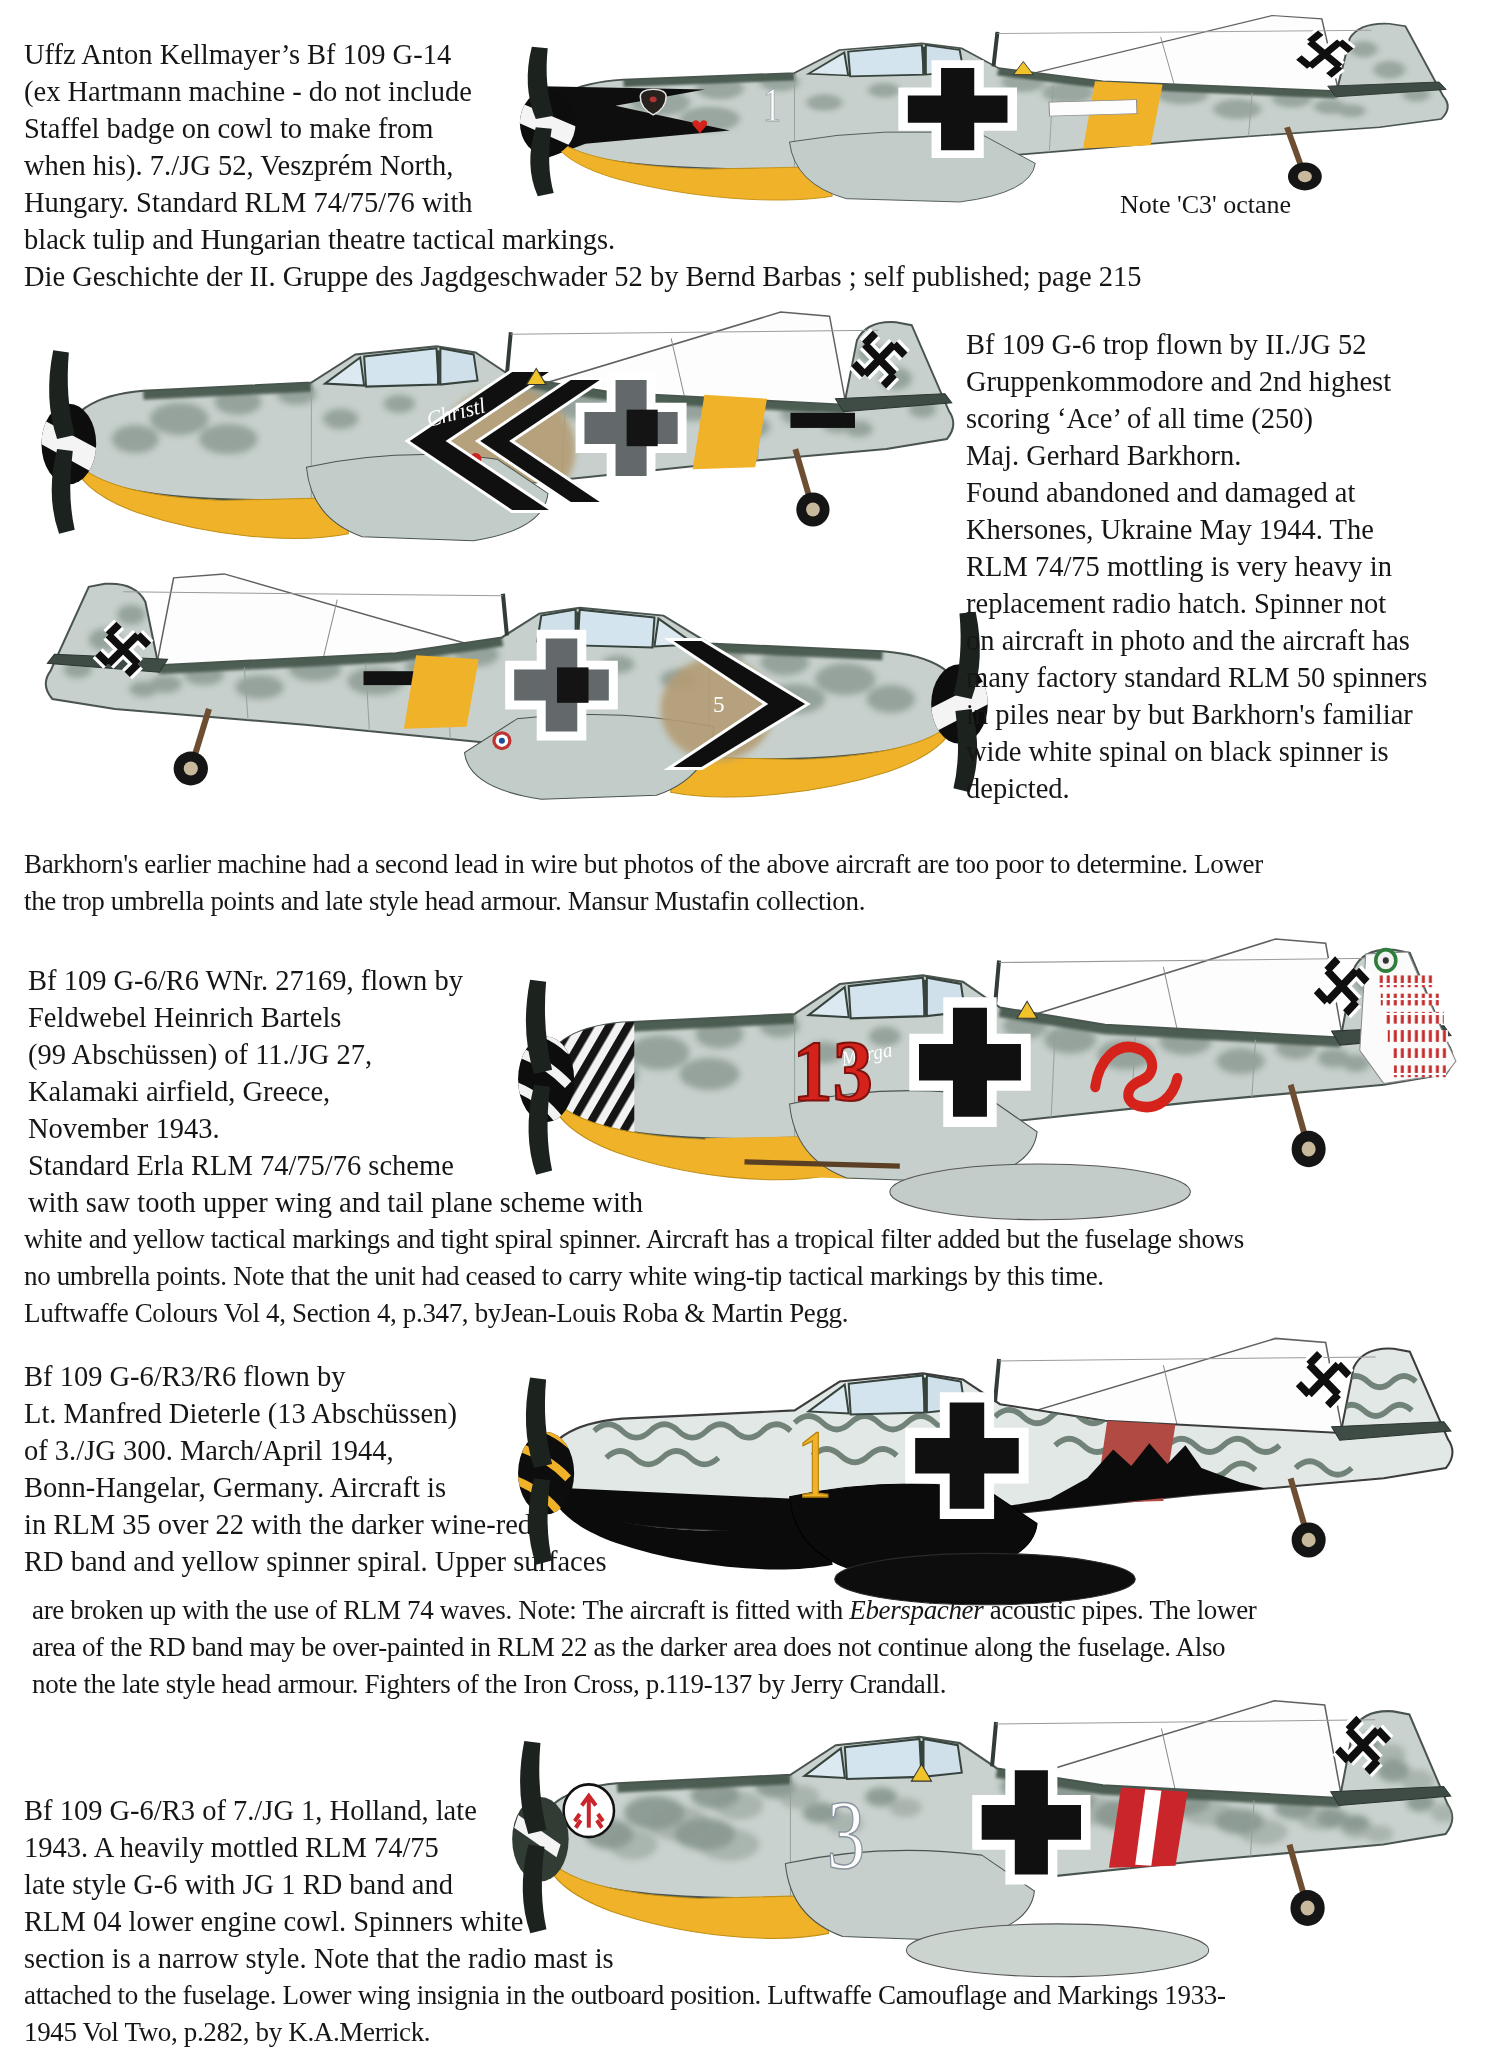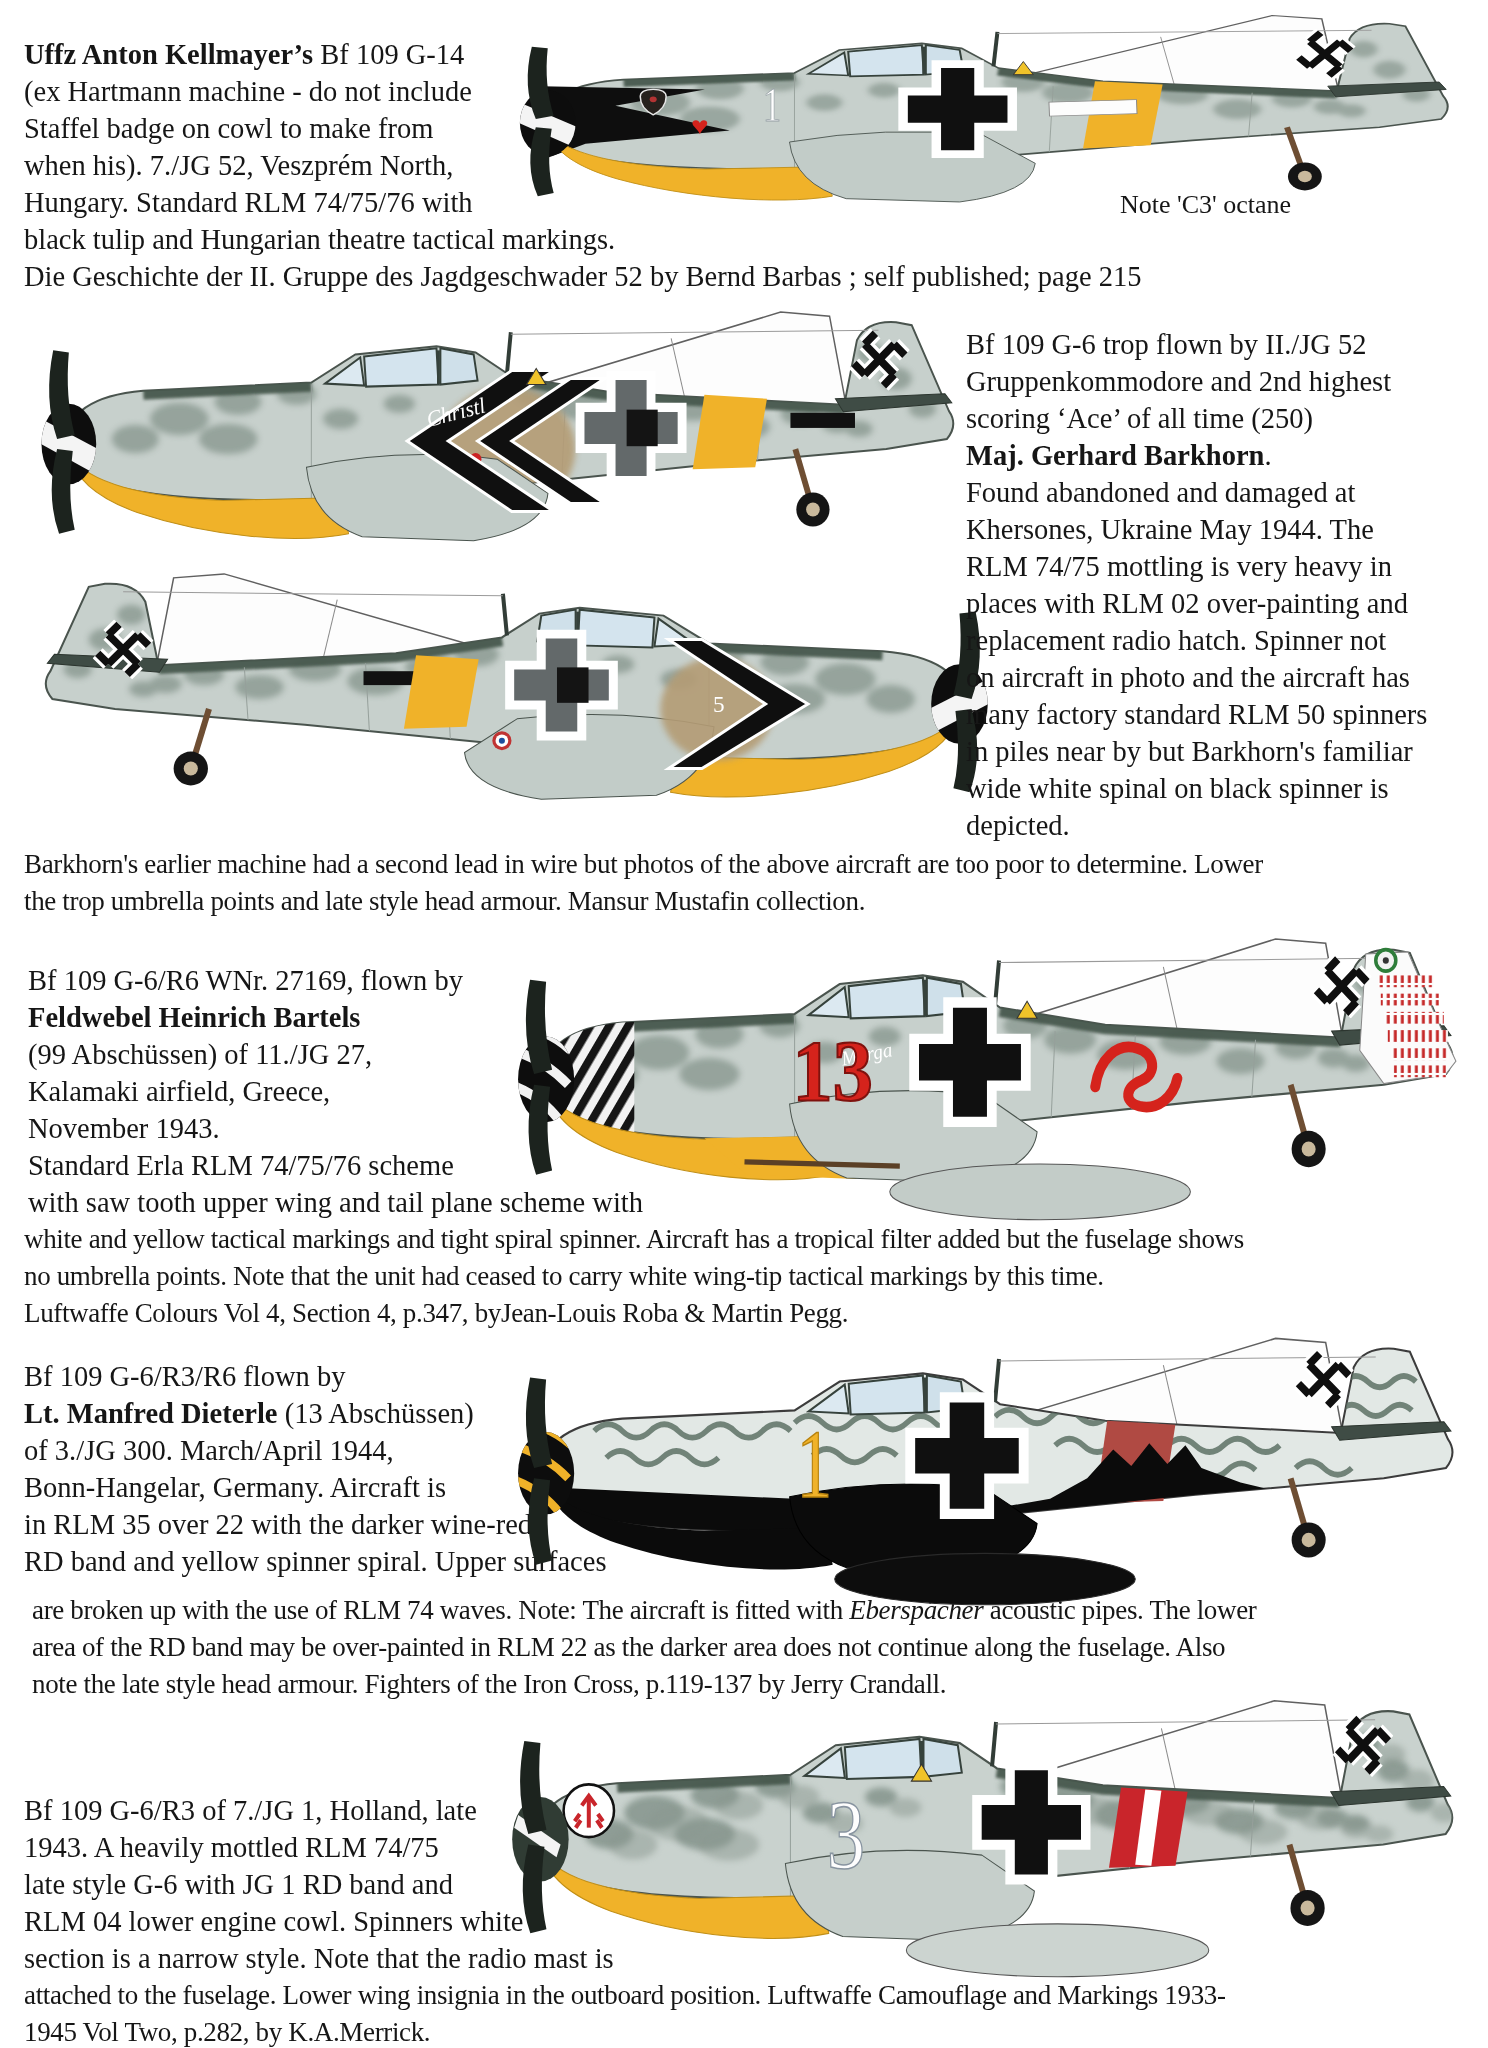--- a/index.html
+++ b/index.html
@@ -1,20 +1,20 @@
 <!DOCTYPE html>
 <html><head>
 <meta charset="utf-8">
 <style>
   html,body{margin:0;padding:0}
   body{width:1488px;height:2048px;position:relative;background:#ffffff;
        font-family:"Liberation Serif",serif;color:#161616;overflow:hidden}
   .blk{position:absolute}
   .ln{white-space:nowrap;line-height:37px;font-size:28.5px}
-  .b{font-weight:bold}
+  .b{font-weight:normal}
   .i{font-style:italic}
   .wide .ln{font-size:27px;letter-spacing:-.35px}
   svg.af{position:absolute;pointer-events:none}
   svg text{font-family:"Liberation Serif",serif}
   .note{position:absolute;font-size:26px;white-space:nowrap}
   .script{font-style:italic}
 </style>
 </head>
 <body>
 
@@ -240,21 +240,20 @@
 </svg>
 
 <div class="blk" style="left:966px;top:326px">
   <div class="ln">Bf 109 G-6 trop flown by II./JG 52</div>
   <div class="ln">Gruppenkommodore and 2nd highest</div>
   <div class="ln">scoring ‘Ace’ of all time (250)</div>
   <div class="ln"><span class="b">Maj. Gerhard Barkhorn</span><span>.</span></div>
   <div class="ln">Found abandoned and damaged at</div>
   <div class="ln">Khersones, Ukraine May 1944. The</div>
   <div class="ln">RLM 74/75 mottling is very heavy in</div>
-  <div class="ln">places with RLM 02 over-painting and</div>
   <div class="ln">replacement radio hatch. Spinner not</div>
   <div class="ln">on aircraft in photo and the aircraft has</div>
   <div class="ln">many factory standard RLM 50 spinners</div>
   <div class="ln">in piles near by but Barkhorn's familiar</div>
   <div class="ln">wide white spinal on black spinner is</div>
   <div class="ln">depicted.</div>
 </div>
 <div class="blk wide" style="left:24px;top:846px">
   <div class="ln">Barkhorn's earlier machine had a second lead in wire but photos of the above aircraft are too poor to determine. Lower</div>
   <div class="ln">the trop umbrella points and late style head armour. Mansur Mustafin  collection.</div>

